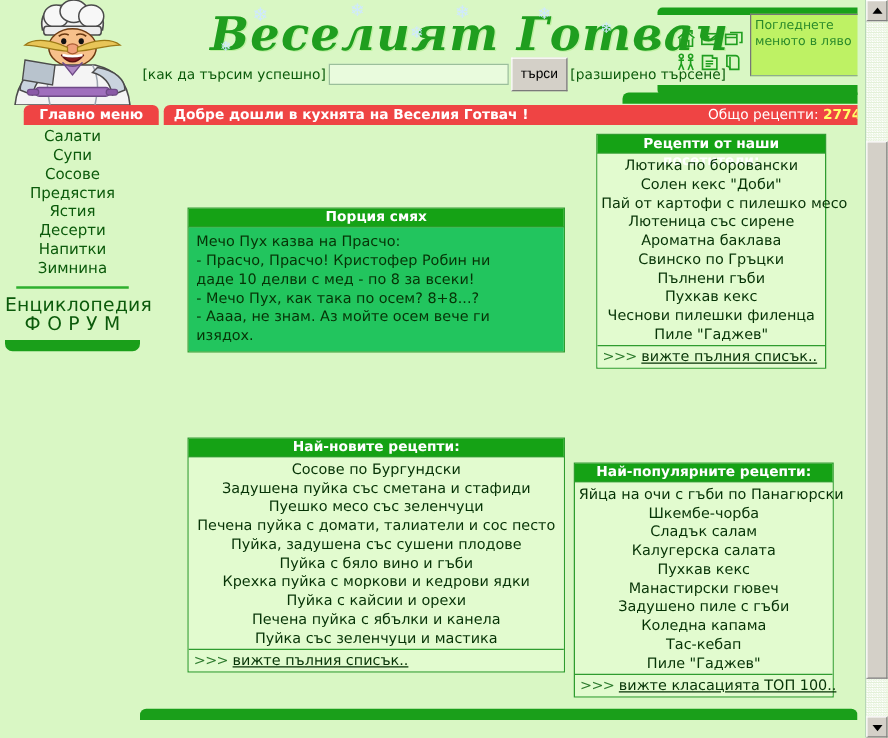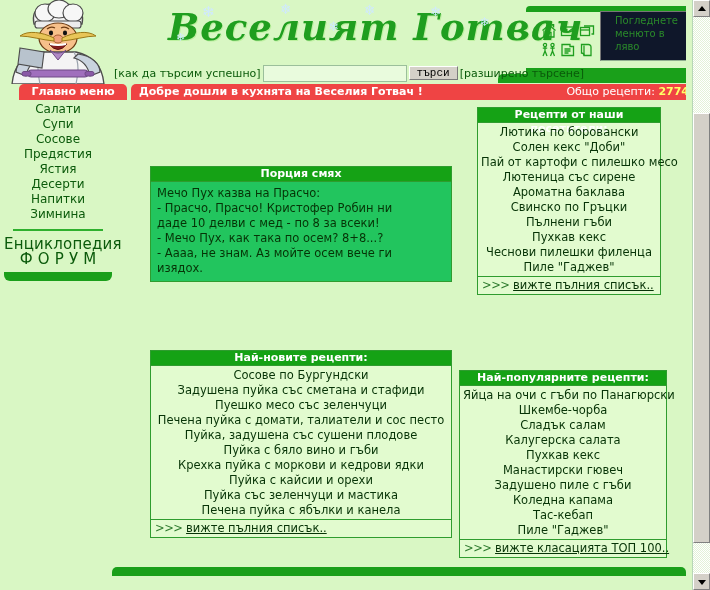--- a/index.html
+++ b/index.html
@@ -66,21 +66,21 @@
     color: #cfe9ff;
     font-size: 13px;
     line-height: 1;
     pointer-events: none;
   }
 
   
   #searchrow {
     position: absolute;
     left: 114px;
-    top: 62px;
+    top: 48px;
     height: 22px;
     display: flex;
     align-items: center;
     gap: 2px;
     font-size: 11px;
     color: #063;
   }
   #searchrow .hint {
     white-space: nowrap;
     color: #0a5a0a;
@@ -90,26 +90,26 @@
     height: 15px;
     border: 1px solid #9bbf9b;
     background: #e9fbdd;
     font-family: "DejaVu Sans", "Liberation Sans", sans-serif;
     font-size: 11px;
     padding: 0 2px;
     color: #003300;
     box-sizing: content-box;
   }
   #search-button {
-    height: 14px;
+    height: 27px;
     border: 1px solid #7a7a7a;
     border-top-color: #fff;
     border-left-color: #fff;
     background: #d4d0c8;
-    font-family: Liberation Mono, monospace;
+    font-family: Liberation Sans, sans-serif;
     font-size: 11px;
     color: #000;
     padding: 0 7px;
     cursor: pointer;
   }
 
   
   #icon-cluster {
     position: absolute;
     left: 540px;
@@ -125,28 +125,28 @@
     display: block;
     cursor: pointer;
   }
 
   #note-box {
     position: absolute;
     left: 600px;
     top: 11px;
     width: 98px;
     height: 50px;
-    background: #0f172a;
+    background: #bef264;
     border: 1px solid #8fae8f;
     border-top-color: #777;
     border-left-color: #777;
     color: #2a8a2a;
     font-size: 10px;
     line-height: 13px;
-    padding: 2px 14px;
+    padding: 2px 3px;
     box-sizing: border-box;
     overflow: hidden;
     resize: none;
     font-family: "DejaVu Sans", "Liberation Sans", sans-serif;
   }
 
   
   .hdr-band {
     position: absolute;
     background: #1aa01a;
@@ -556,22 +556,22 @@
     <div class="box-title">Най-новите рецепти:</div>
     <div class="box-inner">
       <a class="rec">Сосове по Бургундски</a>
       <a class="rec">Задушена пуйка със сметана и стафиди</a>
       <a class="rec">Пуешко месо със зеленчуци</a>
       <a class="rec">Печена пуйка с домати, талиатели и сос песто</a>
       <a class="rec">Пуйка, задушена със сушени плодове</a>
       <a class="rec">Пуйка с бяло вино и гъби</a>
       <a class="rec">Крехка пуйка с моркови и кедрови ядки</a>
       <a class="rec">Пуйка с кайсии и орехи</a>
+      <a class="rec">Печена пуйка с ябълки и канела</a>
       <a class="rec">Пуйка със зеленчуци и мастика</a>
-      <a class="rec">Печена пуйка с ябълки и канела</a>
     </div>
     <div class="more">
       <span class="arrows">&gt;&gt;&gt;</span>
       <a>вижте пълния списък..</a>
     </div>
   </div>
 
   <div class="box" id="popular-box">
     <div class="box-title">Най-популярните рецепти:</div>
     <div class="box-inner">

